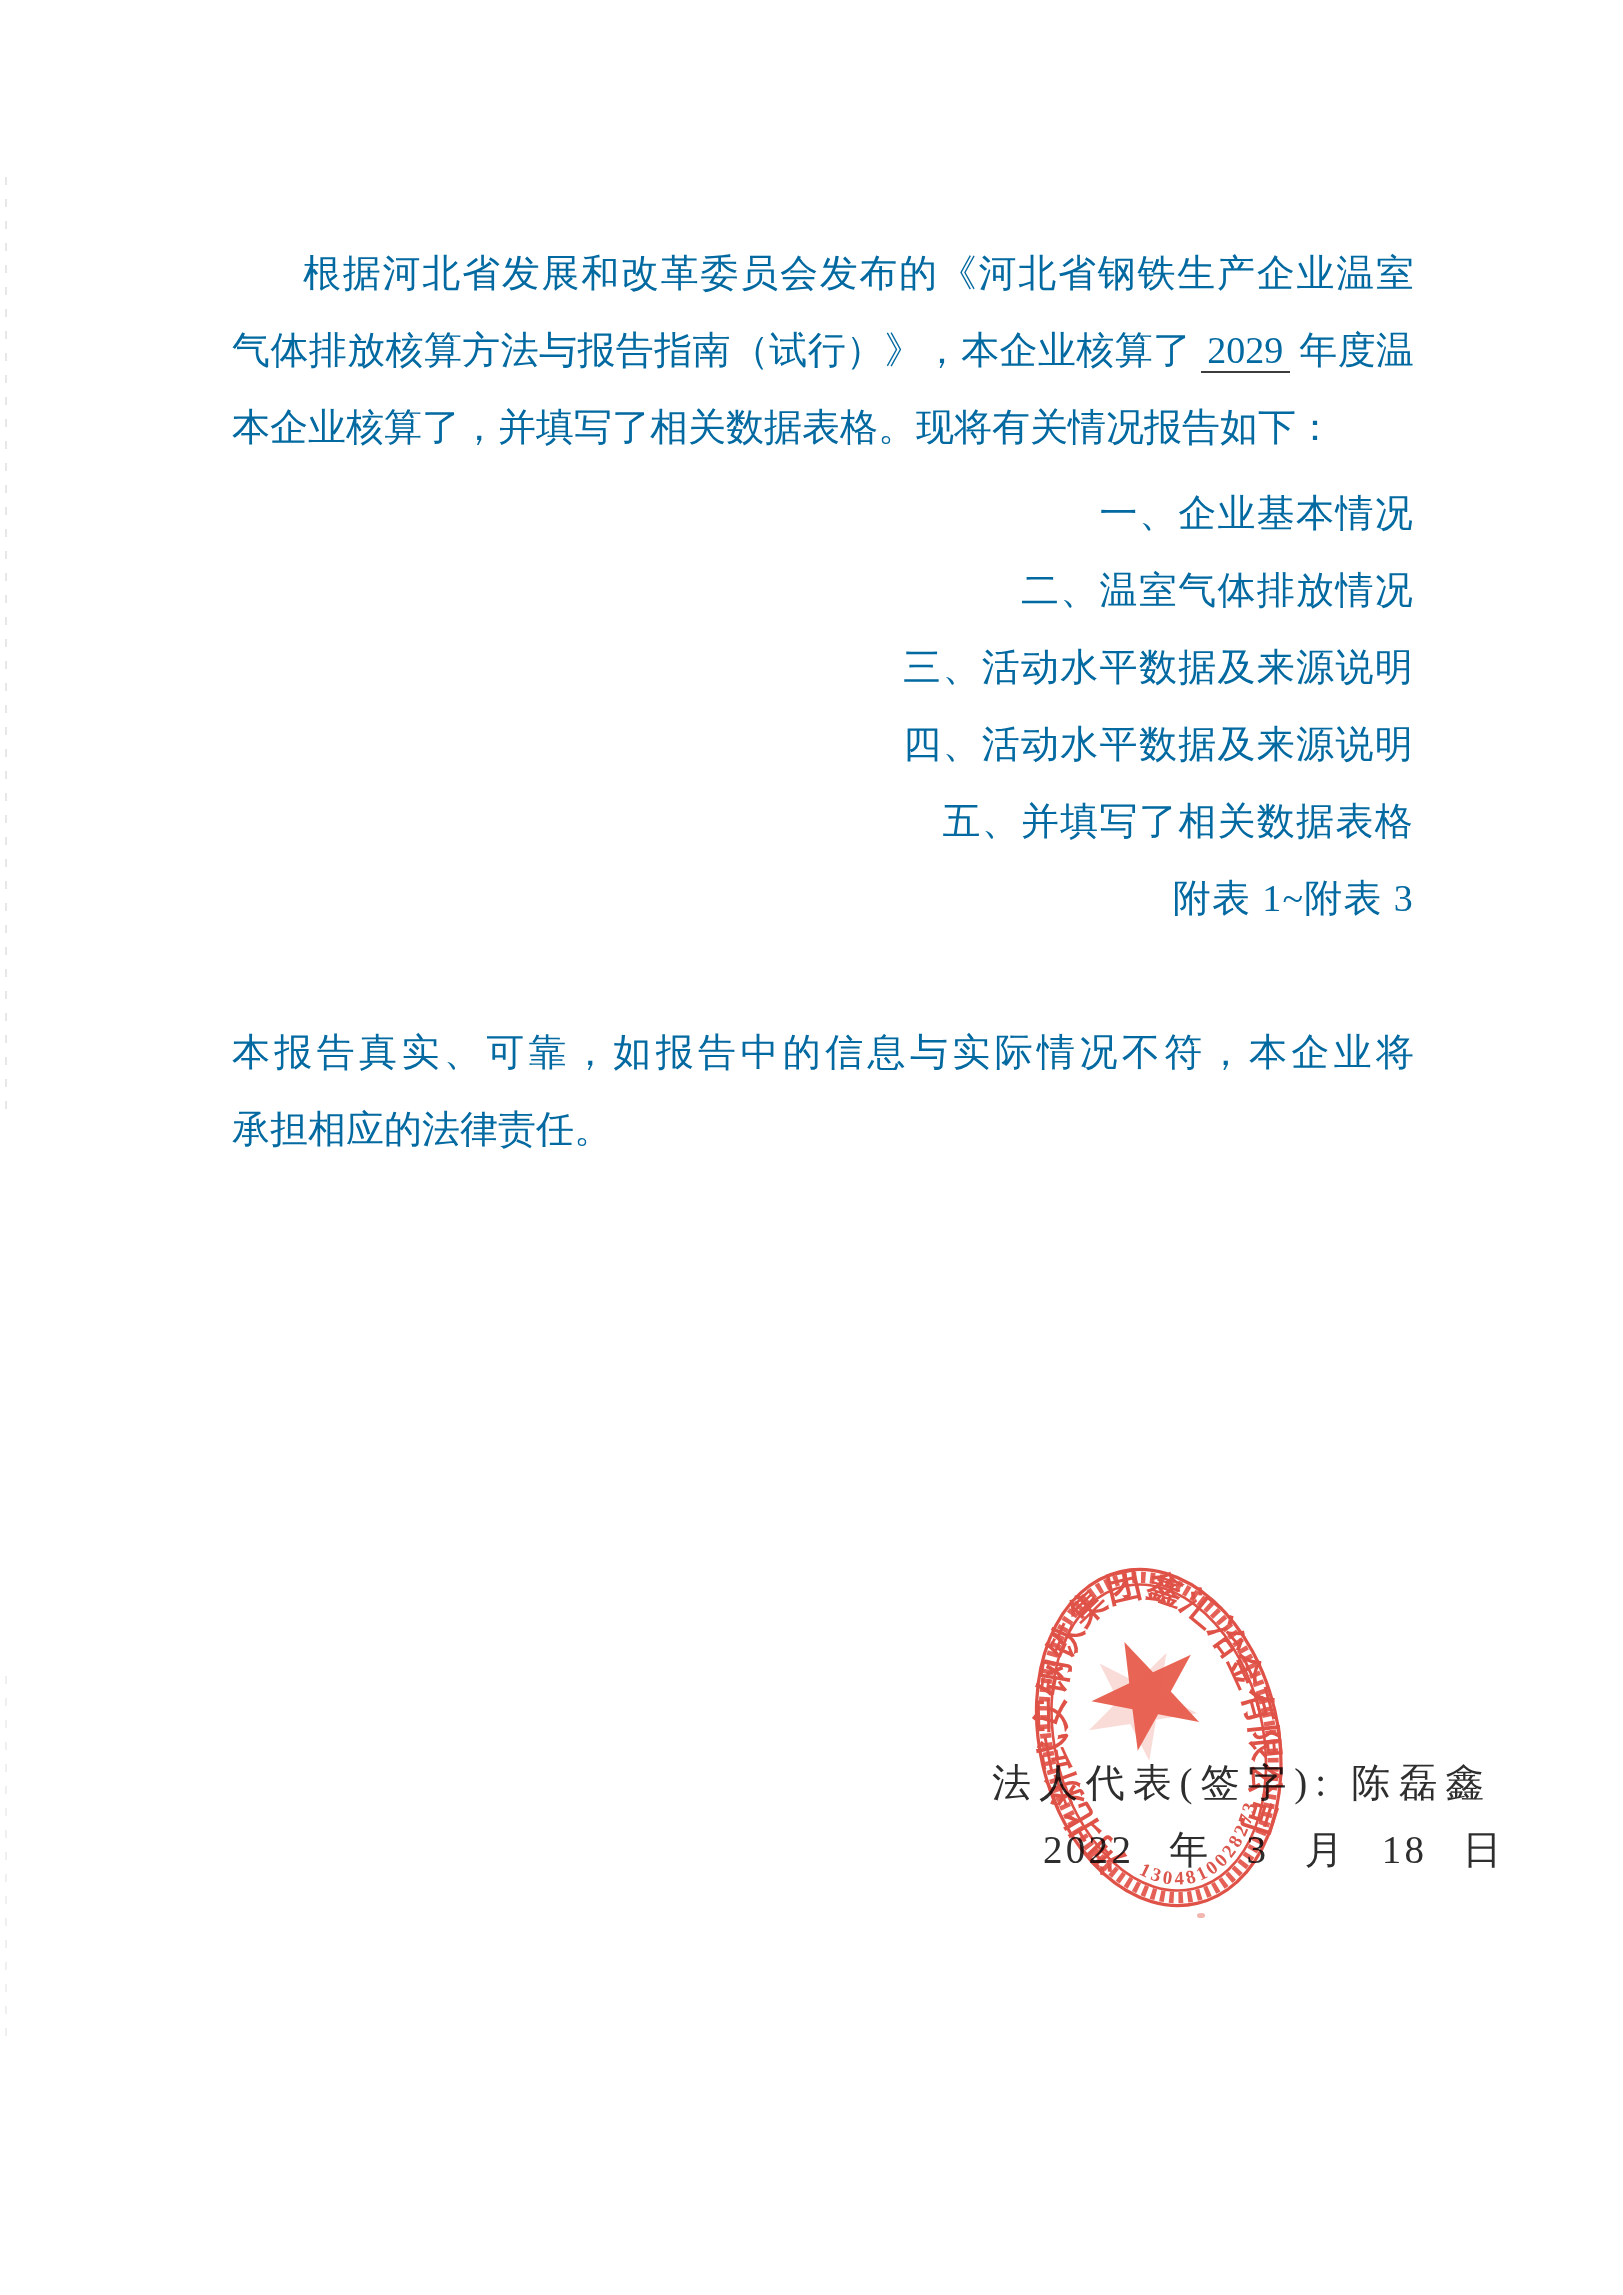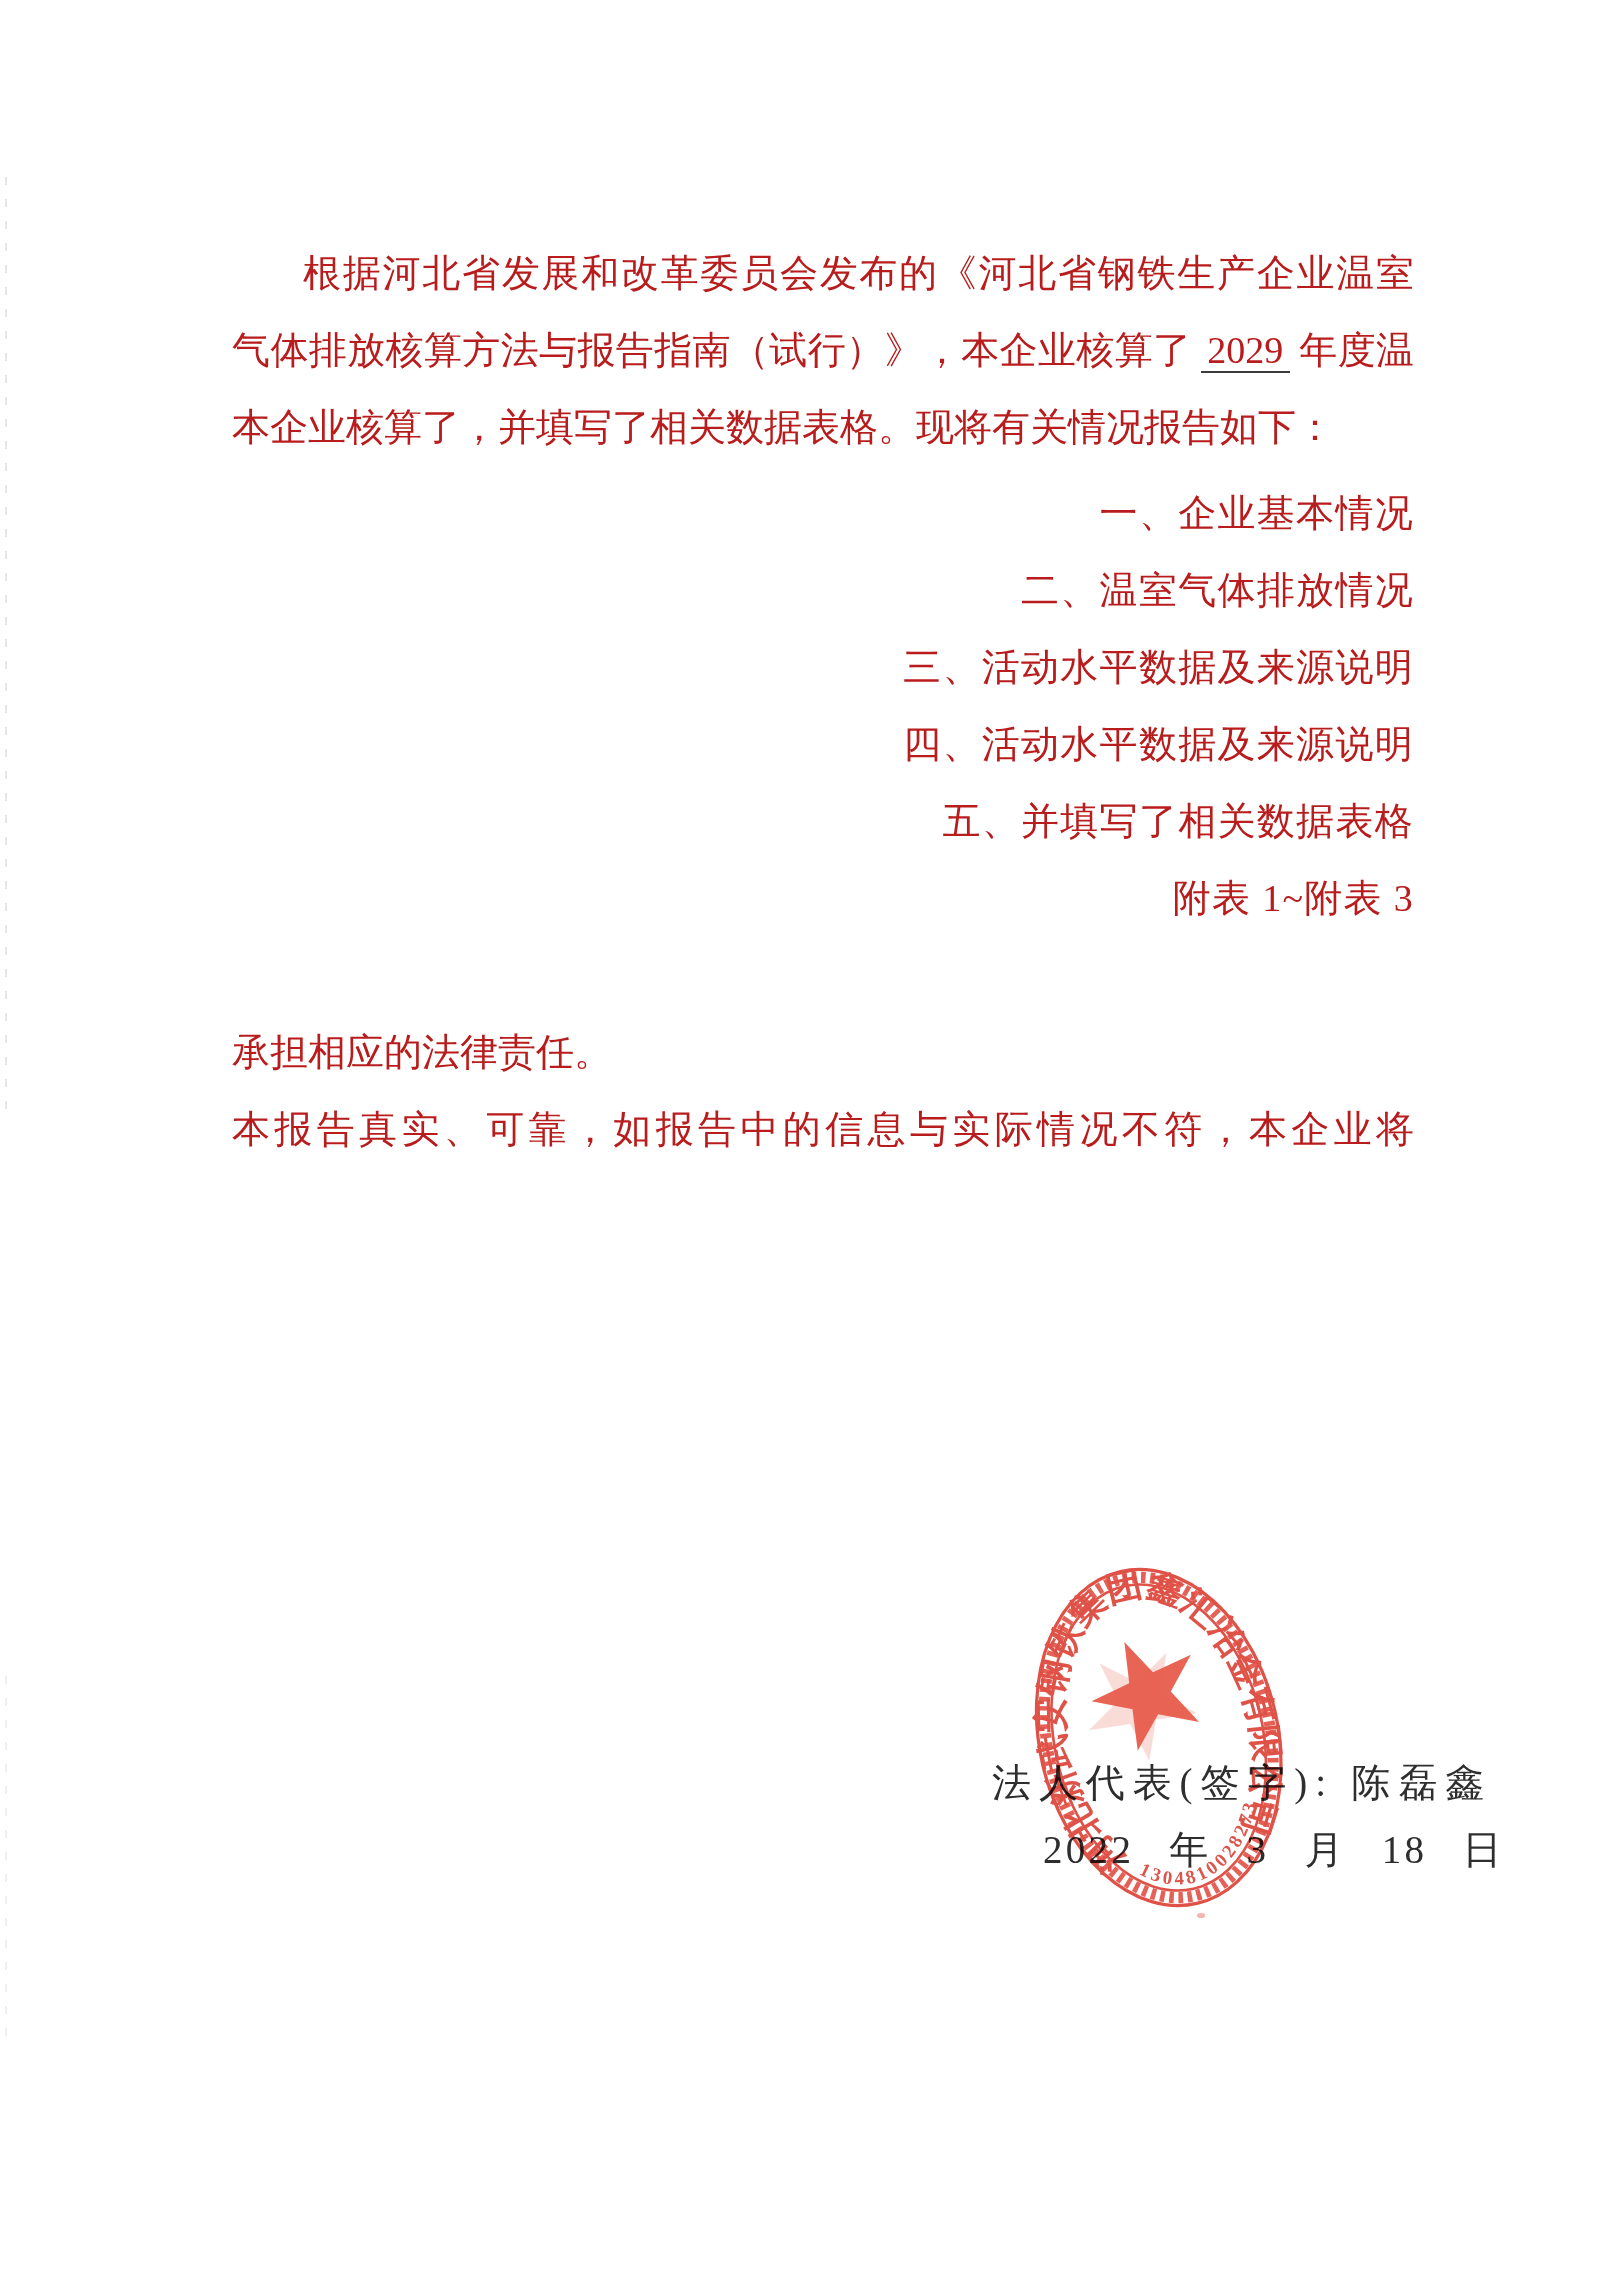--- a/index.html
+++ b/index.html
@@ -7,21 +7,21 @@
     position:relative;
     width:1623px;height:2295px;
     background:#ffffff;
     overflow:hidden;
     font-family:"Liberation Serif","DejaVu Serif",serif;
   }
   
   .doc-body{
     position:absolute;
     left:232px;top:235px;width:1182px;
-    color:#b91c1c;
+    color:#0369a1;
     font-size:38px;
     line-height:77px;
   }
   .line{white-space:nowrap;}
   .justify{
     text-align:justify;
     text-align-last:justify;
     white-space:normal;
   }
   .indent{text-indent:71px;}
@@ -103,22 +103,22 @@
     <div class="list-block">
       <div class="line list-line">一、企业基本情况</div>
       <div class="line list-line">二、温室气体排放情况</div>
       <div class="line list-line">三、活动水平数据及来源说明</div>
       <div class="line list-line">四、活动水平数据及来源说明</div>
       <div class="line list-line">五、并填写了相关数据表格</div>
       <div class="line appendix">附表 1~附表 3</div>
     </div>
 
     <div class="para2">
+      <div class="line justify">本报告真实、可靠，如报告中的信息与实际情况不符，本企业将</div>
       <div class="line">承担相应的法律责任。</div>
-      <div class="line justify">本报告真实、可靠，如报告中的信息与实际情况不符，本企业将</div>
     </div>
   </div>
 
   <div class="sig-line">法人代表(签字): 陈磊鑫</div>
   <div class="date-line">2022 年 3 月 18 日</div>
 
   <svg class="seal" viewBox="0 0 470 640">
     <defs>
       <path id="sealArcPath" d="M 159 508.8 A 142 218 0 1 1 301 508.8" fill="none"></path>
       <path id="sealNumPath" d="M 155 517.4 A 150 228 0 0 0 352.9 450.9" fill="none"></path>

